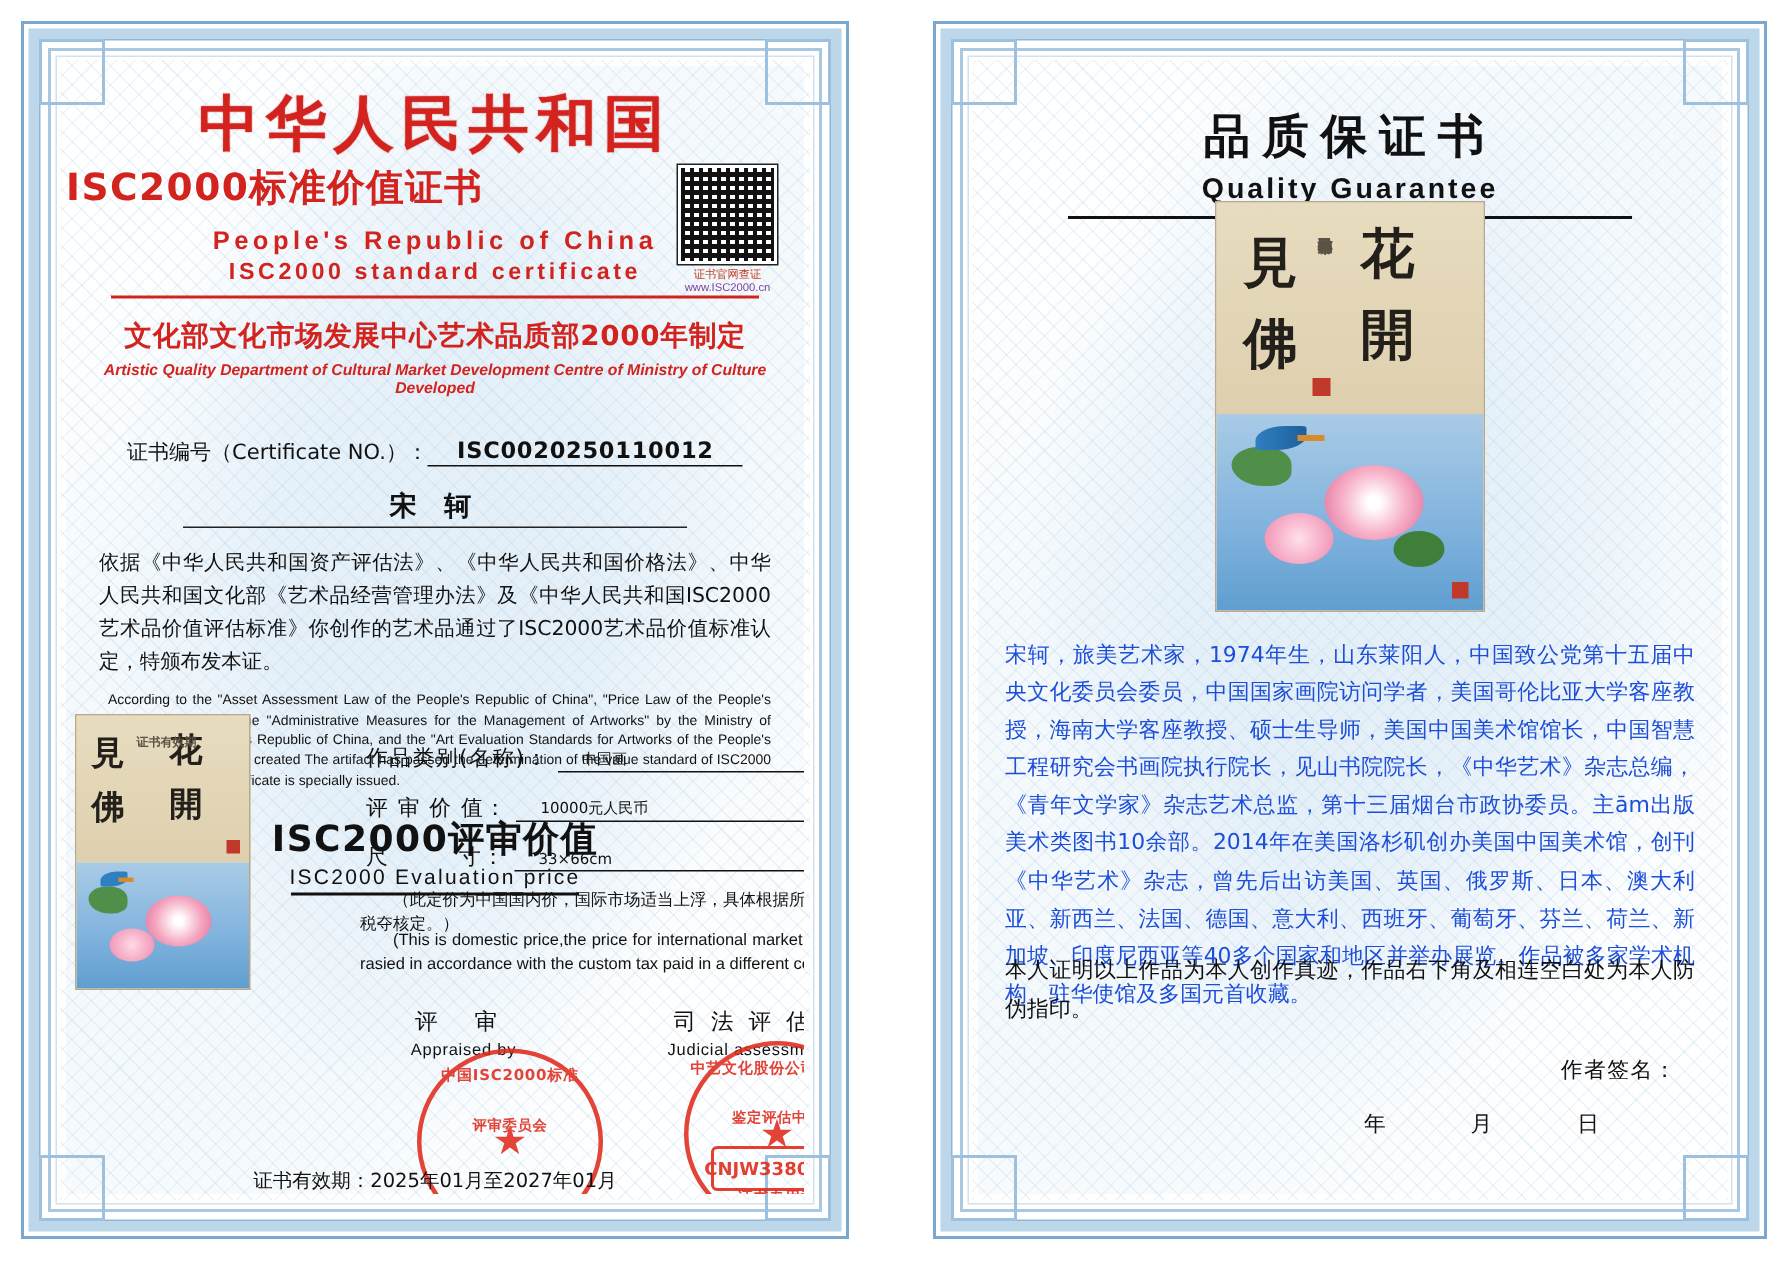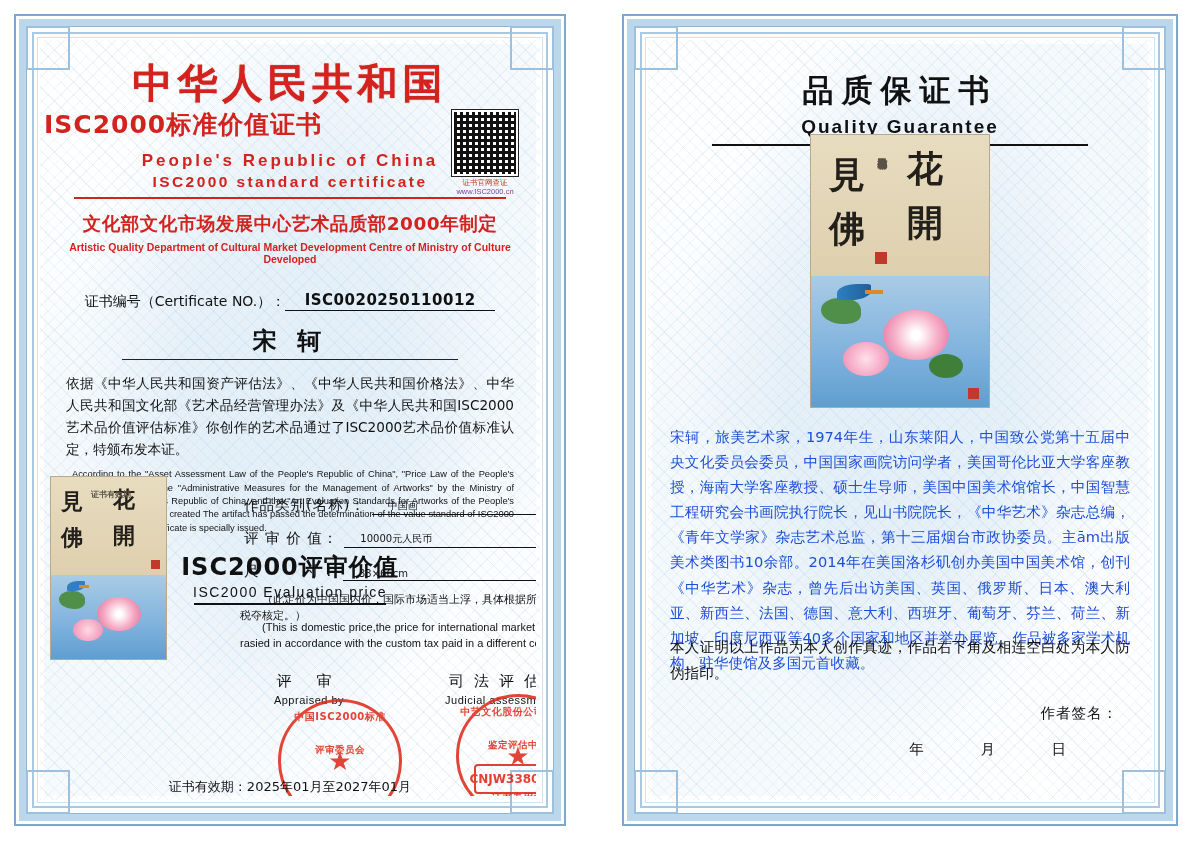--- a/index.html
+++ b/index.html
@@ -137,20 +137,21 @@
     font-size: 18.5px;
     margin-top: 12px;
     letter-spacing: .5px;
   }
   .dept-en {
     text-align: center;
     color: #d2231f;
     font-weight: bold;
     font-size: 10.5px;
     margin-top: 5px;
+    font-style: italic;
   }
 
   .qr-box {
     position: absolute;
     right: 8px;
     top: 66px;
     width: 86px;
     text-align: center;
   }
   .qr {
@@ -192,21 +193,21 @@
   }
   .name-line {
     margin: 14px 78px 0 78px;
     text-align: center;
     border-bottom: 1.5px solid #222;
     padding-bottom: 2px;
   }
   .name-line span {
     font-family: "DejaVu Sans", sans-serif;
     font-weight: bold;
-    font-size: 24px;
+    font-size: 18px;
     letter-spacing: 6px;
     color: #111;
   }
   .body-cn {
     margin: 12px 22px 0 22px;
     font-family: "DejaVu Sans", sans-serif;
     font-size: 13.6px;
     line-height: 1.62;
     color: #111;
     text-align: justify;

